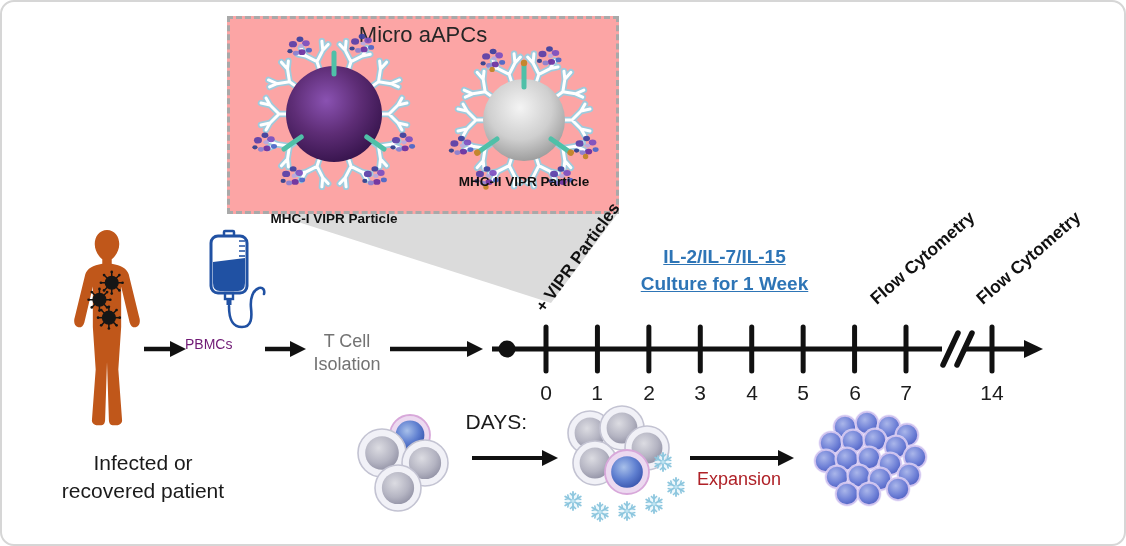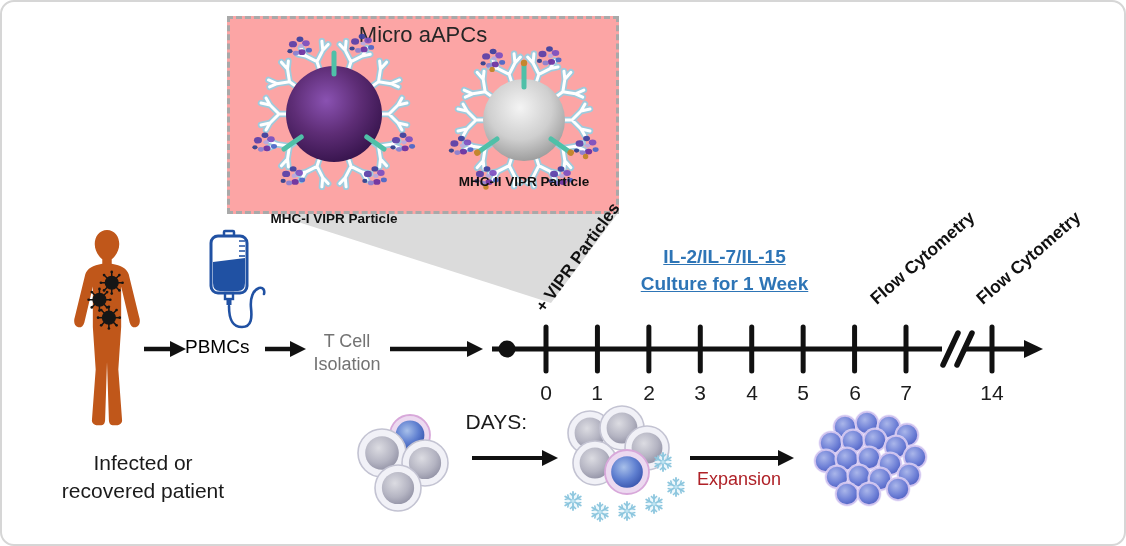--- a/index.html
+++ b/index.html
@@ -19,21 +19,21 @@
   .rot-label{position:absolute;font-weight:bold;color:#111;white-space:nowrap;z-index:4;transform-origin:left bottom;}
   .culture{
     position:absolute;left:615px;top:242px;width:215px;text-align:center;z-index:4;
     color:var(--c-culture,#2E75B6);font-size:19px;font-weight:600;line-height:1.42;text-decoration:underline;
   }
   .day-label{position:absolute;top:379px;font-size:21px;transform:translateX(-50%);z-index:4;color:#1b1b1b;}
   .days-word{position:absolute;left:440px;top:379px;width:85px;text-align:right;font-size:21px;z-index:4;color:#1b1b1b;margin-top:29px;}
   .step-label{position:absolute;width:130px;text-align:center;font-size:18px;color:var(--c-step,#AF2127);z-index:4;}
   .caption{position:absolute;text-align:center;font-size:21px;line-height:1.32;z-index:4;color:#1a1a1a;padding-left:35px;}
   .small-caption{position:absolute;text-align:center;font-size:18px;line-height:1.25;z-index:4;color:#737373;}
-  .pbmcs{position:absolute;left:183px;top:334px;font-size:19px;z-index:4;color:#000000;}
+  .pbmcs{position:absolute;left:183px;top:334px;font-size:14px;z-index:4;color:#701a75;}
 </style>
 </head>
 <body>
 
 <div class="canvas" style="--c-culture: #2E75B6; --c-step: #AF2127; --c-dash: #A9A9A9;">
 
   <svg width="0" height="0" style="position:absolute">
     <defs>
       <radialGradient id="gradP" cx="0.42" cy="0.36" r="0.78">
         <stop offset="0" stop-color="#8a52b2"></stop>

